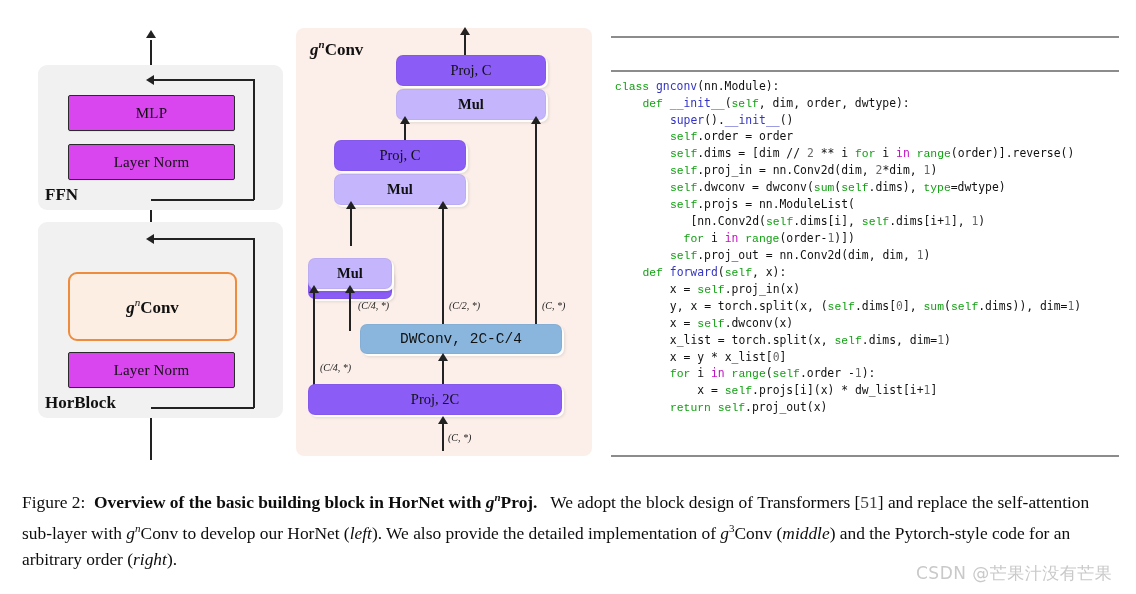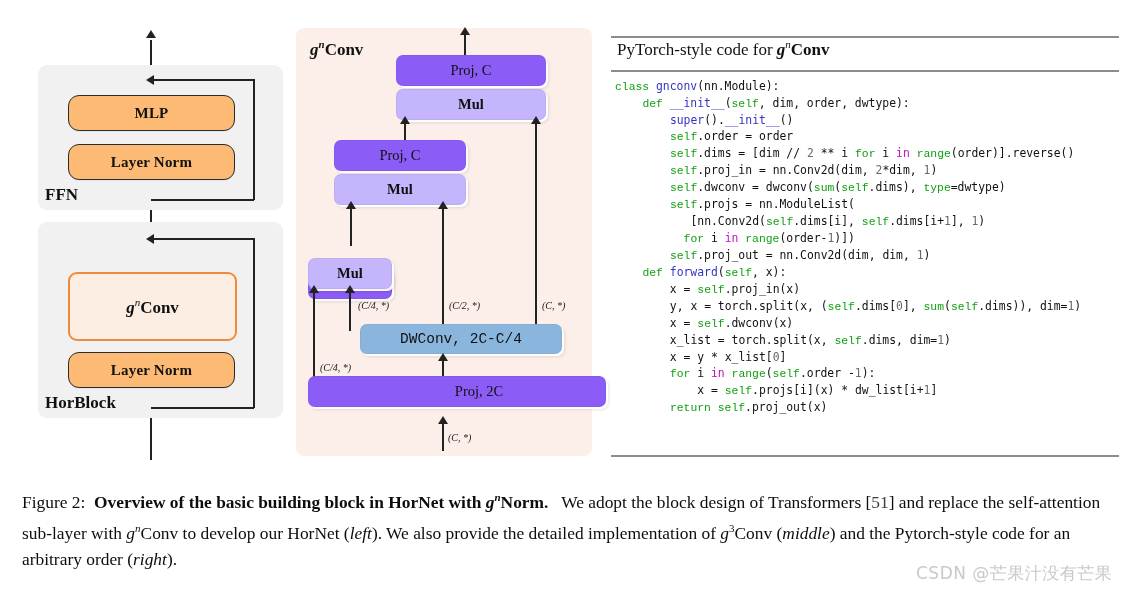--- a/index.html
+++ b/index.html
@@ -8,23 +8,23 @@
     font-family:"Liberation Serif", serif;
     position:relative;overflow:hidden;
   }
   #figure{position:absolute;left:0;top:0;width:1136px;height:594px;}
 
   
   .grayblock{
     position:absolute;background:#f1f1f1;border-radius:9px;
   }
   .wbox{
-    position:absolute;background:#fdba74;border:1.6px solid #2b2b2b;
-    border-radius:11px;display:flex;align-items:center;justify-content:center;
-    font-weight:bold;font-size:15px;color:#111;letter-spacing:.2px;
+    position:absolute;background:#d946ef;border:1.6px solid #2b2b2b;
+    border-radius:2px;display:flex;align-items:center;justify-content:center;
+    font-weight:normal;font-size:15px;color:#111;letter-spacing:.2px;
     box-shadow:0 1px 0 rgba(0,0,0,.05);
   }
   .gnbox{
     position:absolute;background:#fdeee4;border:2px solid #ef8b3c;
     border-radius:9px;display:flex;align-items:center;justify-content:center;
     font-size:17px;color:#111;
   }
   .blocklabel{
     position:absolute;font-weight:bold;font-size:17px;color:#111;
   }
@@ -168,43 +168,40 @@
     <div class="arrowup" style="left:49px;top:257px;"></div>
 
     <div class="vline" style="left:17px;top:264px;height:100px;"></div>
     <div class="arrowup" style="left:13px;top:257px;"></div>
 
     <div class="nodebox n-blue" style="left:64px;top:296px;width:200px;height:28px;">DWConv, 2C-C/4</div>
 
     <div class="vline" style="left:146px;top:332px;height:28px;"></div>
     <div class="arrowup" style="left:142px;top:325px;"></div>
 
-    <div class="nodebox n-yellow" style="left:12px;top:348px;width:252px;height:29px;padding-left:44px;">Proj, 2C</div>
+    <div class="nodebox n-yellow" style="left:12px;top:356px;width:252px;height:29px;">Proj, 2C</div>
 
     <div class="vline" style="left:146px;top:395px;height:28px;"></div>
     <div class="arrowup" style="left:142px;top:388px;"></div>
 
     <div class="tensorlab" style="left:62px;top:272px;">(C/4, *)</div>
     <div class="tensorlab" style="left:153px;top:272px;">(C/2, *)</div>
     <div class="tensorlab" style="left:246px;top:272px;">(C, *)</div>
     <div class="tensorlab" style="left:24px;top:334px;">(C/4, *)</div>
     <div class="tensorlab" style="left:152px;top:404px;">(C, *)</div>
   </div>
 
   <div id="codepanel">
     <div class="rule" style="top:6px;"></div>
-    <div id="codehead">
-      <span>PyTorch-style code for </span><i class="gi" style="font-weight:bold;">g</i><i class="sup">n</i><b>Conv</b>
-    </div>
     <div class="rule" style="top:40px;"></div>
     <div id="codebody"><div><span class="kw">class </span><span class="fn">gnconv</span><span class="pl">(nn.Module):</span></div><div><span class="pl">    </span><span class="kw">def </span><span class="fn">__init__</span><span class="pl">(</span><span class="kw">self</span><span class="pl">, dim, order, dwtype):</span></div><div><span class="pl">        </span><span class="fn">super</span><span class="pl">().</span><span class="fn">__init__</span><span class="pl">()</span></div><div><span class="pl">        </span><span class="kw">self</span><span class="pl">.order = order</span></div><div><span class="pl">        </span><span class="kw">self</span><span class="pl">.dims = [dim // </span><span class="num">2</span><span class="pl"> ** i </span><span class="kw">for</span><span class="pl"> i </span><span class="op">in</span><span class="pl"> </span><span class="kw">range</span><span class="pl">(order)].reverse()</span></div><div><span class="pl">        </span><span class="kw">self</span><span class="pl">.proj_in = nn.Conv2d(dim, </span><span class="num">2</span><span class="pl">*dim, </span><span class="num">1</span><span class="pl">)</span></div><div><span class="pl">        </span><span class="kw">self</span><span class="pl">.dwconv = dwconv(</span><span class="kw">sum</span><span class="pl">(</span><span class="kw">self</span><span class="pl">.dims), </span><span class="kw">type</span><span class="pl">=dwtype)</span></div><div><span class="pl">        </span><span class="kw">self</span><span class="pl">.projs = nn.ModuleList(</span></div><div><span class="pl">           [nn.Conv2d(</span><span class="kw">self</span><span class="pl">.dims[i], </span><span class="kw">self</span><span class="pl">.dims[i+</span><span class="num">1</span><span class="pl">], </span><span class="num">1</span><span class="pl">)</span></div><div><span class="pl">          </span><span class="kw">for</span><span class="pl"> i </span><span class="op">in</span><span class="pl"> </span><span class="kw">range</span><span class="pl">(order-</span><span class="num">1</span><span class="pl">)])</span></div><div><span class="pl">        </span><span class="kw">self</span><span class="pl">.proj_out = nn.Conv2d(dim, dim, </span><span class="num">1</span><span class="pl">)</span></div><div><span class="pl"></span></div><div><span class="pl">    </span><span class="kw">def </span><span class="fn">forward</span><span class="pl">(</span><span class="kw">self</span><span class="pl">, x):</span></div><div><span class="pl">        x = </span><span class="kw">self</span><span class="pl">.proj_in(x)</span></div><div><span class="pl">        y, x = torch.split(x, (</span><span class="kw">self</span><span class="pl">.dims[</span><span class="num">0</span><span class="pl">], </span><span class="kw">sum</span><span class="pl">(</span><span class="kw">self</span><span class="pl">.dims)), dim=</span><span class="num">1</span><span class="pl">)</span></div><div><span class="pl">        x = </span><span class="kw">self</span><span class="pl">.dwconv(x)</span></div><div><span class="pl">        x_list = torch.split(x, </span><span class="kw">self</span><span class="pl">.dims, dim=</span><span class="num">1</span><span class="pl">)</span></div><div><span class="pl">        x = y * x_list[</span><span class="num">0</span><span class="pl">]</span></div><div><span class="pl">        </span><span class="kw">for</span><span class="pl"> i </span><span class="op">in</span><span class="pl"> </span><span class="kw">range</span><span class="pl">(</span><span class="kw">self</span><span class="pl">.order -</span><span class="num">1</span><span class="pl">):</span></div><div><span class="pl">            x = </span><span class="kw">self</span><span class="pl">.projs[i](x) * dw_list[i+</span><span class="num">1</span><span class="pl">]</span></div><div><span class="pl">        </span><span class="kw">return</span><span class="pl"> </span><span class="kw">self</span><span class="pl">.proj_out(x)</span></div></div>
     <div class="rule" style="top:425px;"></div>
   </div>
 
   <div id="caption">
     <span>Figure 2:</span>&nbsp;
-    <b><span>Overview of the basic building block in HorNet with </span><i class="gi">g</i><i class="sup">n</i><span>Norm.</span></b>&nbsp;&nbsp;
+    <b><span>Overview of the basic building block in HorNet with </span><i class="gi">g</i><i class="sup">n</i><span>Proj.</span></b>&nbsp;&nbsp;
     <span>We adopt the block design of Transformers [</span><span class="cite">51</span><span>] and replace the self-attention sub-layer with </span><i class="gi">g</i><i class="sup">n</i><span>Conv to develop our HorNet (</span><i>left</i><span>). We also provide the detailed implementation of </span><i class="gi">g</i><span class="sup" style="font-style:normal;">3</span><span>Conv (</span><i>middle</i><span>) and the Pytorch-style code for an arbitrary order (</span><i>right</i><span>).</span>
   </div>
 
   <div id="watermark">CSDN @芒果汁没有芒果</div>
 
 </div>
 
 </body></html>

